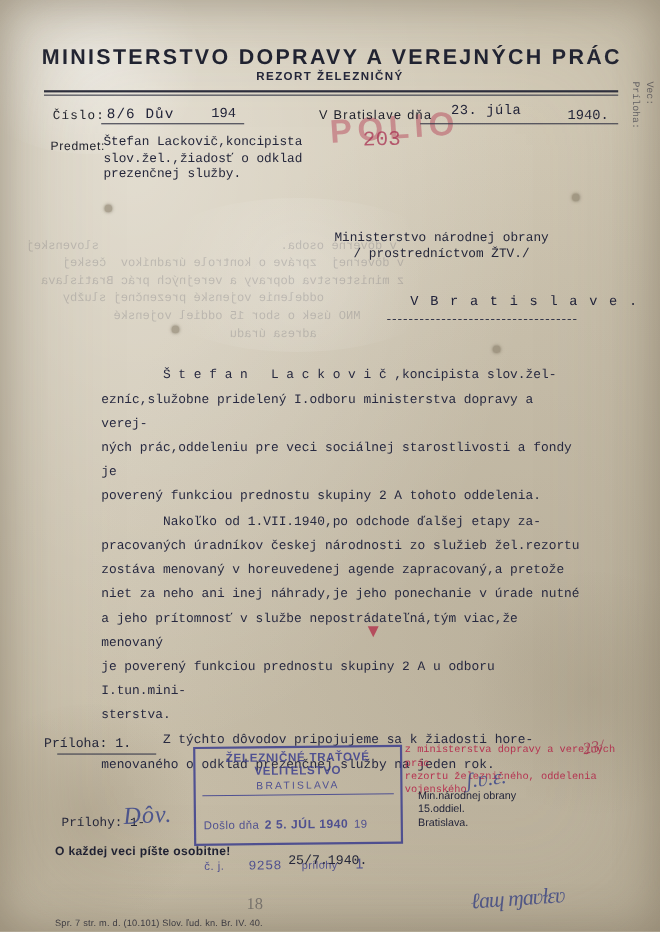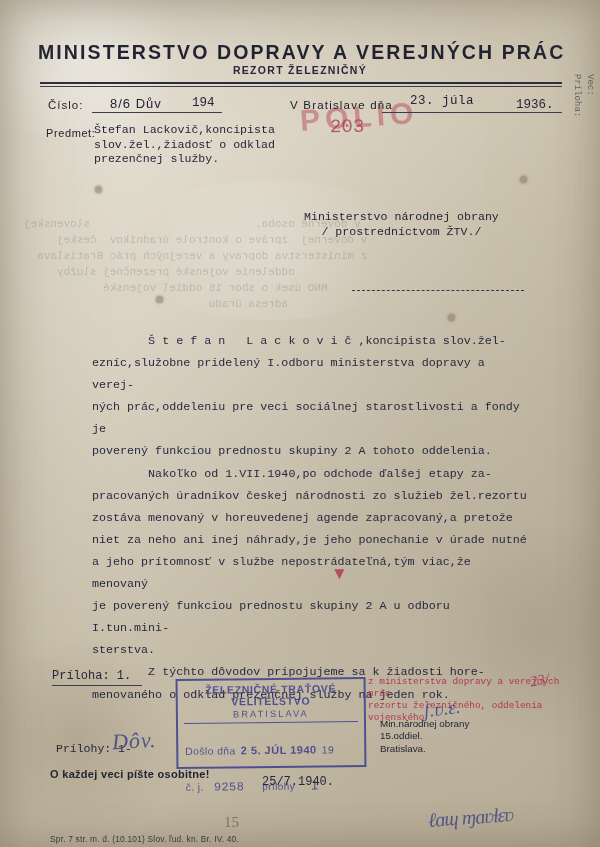--- a/index.html
+++ b/index.html
@@ -78,29 +78,28 @@
     height: 1.6px;
     background: #2b2d3c;
   }
   .rule.thin {
     height: 1px;
     background: #3a3c4b;
     top: 86px;
   }
   .label-cislo {
     position: absolute; left: 48px; top: 99px;
-    font-family: Liberation Sans, sans-serif;
+    font-family: Liberation Mono, monospace;
     font-size: 11.5px; letter-spacing: 1px;
   }
   .val-cislo {
     position: absolute; left: 97px; top: 96px;
-    font-family: Liberation Sans, sans-serif;
+    font-family: Liberation Mono, monospace;
     font-size: 13px; letter-spacing: 1px;
     color: #23253a;
-    margin-left: 13px;
   }
   .val-rok {
     position: absolute; left: 192px; top: 96px;
     font-family: "Liberation Mono", monospace;
     font-size: 12.5px; color: #23253a;
   }
   .line-cislo {
     position: absolute; left: 92px; top: 112px; width: 130px; height: 1px;
     background: #3c3e4c;
   }
@@ -166,21 +165,21 @@
     top: 330px;
     width: 440px;
     font-family: "Liberation Mono", monospace;
     font-size: 11.7px;
     line-height: 22.1px;
     color: #272940;
     white-space: pre-wrap;
   }
 
   .priloha-line {
-    position: absolute; left: 52px; top: 669px;
+    position: absolute; left: 40px; top: 669px;
     font-family: "Liberation Mono", monospace;
     font-size: 12px; color: #24263a;
   }
   .priloha-underline {
     position: absolute; left: 52px; top: 685px; width: 90px; height: 1px;
     background: #3b3d4d;
   }
   .prilohy-line {
     position: absolute; left: 56px; top: 742px;
     font-family: "Liberation Mono", monospace;
@@ -251,21 +250,21 @@
   .stamp-row2 {
     display: flex;
     align-items: baseline;
     font-size: 10.4px;
     margin: 6px 0 0 7px;
     letter-spacing: 0.4px;
   }
   .stamp-num {
     font-family: "Liberation Mono", monospace;
     font-size: 12px;
-    margin-left: 10px;
+    margin-left: 22px;
   }
   .stamp-prilohy {
     margin-left: 18px;
     font-size: 10px;
   }
   .stamp-prilohy-n {
     margin-left: 16px;
     font-size: 13px;
   }
 
@@ -399,30 +398,31 @@
   <div class="rule"></div>
   <div class="rule thin"></div>
 
   <div class="label-cislo ink">Číslo:</div>
   <div class="val-cislo">8/6 Dův</div>
   <div class="val-rok">194</div>
   <div class="line-cislo"></div>
 
   <div class="place-line ink">V Bratislave dňa</div>
   <div class="val-date">23. júla</div>
-  <div class="val-year">1936.</div>
+  <div class="val-year">1940.</div>
   <div class="line-date"></div>
 
   <div class="label-predmet ink">Predmet:</div>
   <div class="predmet-body">Štefan Lackovič,koncipista
 slov.žel.,žiadosť o odklad
 prezenčnej služby.</div>
 
   <div class="addressee">Ministerstvo národnej obrany
 / prostredníctvom ŽTV./</div>
+  <div class="addressee-city">V  B r a t i s l a v e .</div>
   <div class="addr-underline"></div>
 
   <div class="body-text">        Š t e f a n   L a c k o v i č ,koncipista slov.žel-
 ezníc,služobne pridelený I.odboru ministerstva dopravy a verej-
 ných prác,oddeleniu pre veci sociálnej starostlivosti a fondy je
 poverený funkciou prednostu skupiny 2 A tohoto oddelenia.
         Nakoľko od 1.VII.1940,po odchode ďalšej etapy za-
 pracovaných úradníkov českej národnosti zo služieb žel.rezortu
 zostáva menovaný v horeuvedenej agende zapracovaný,a pretože
 niet za neho ani inej náhrady,je jeho ponechanie v úrade nutné
@@ -461,21 +461,21 @@
   <div class="sig-block"><span>Min.národnej obrany</span>
 <span>15.oddiel.</span>
 <span>Bratislava.</span></div>
 
   <div class="scrawl scrawl-blue" style="left:428px; top:806px; font-size:20px; transform:rotate(-4deg); letter-spacing:-1px;">ℓɑɰ ɱɑʋɫɛʋ</div>
   <div class="scrawl scrawl-red" style="left:530px; top:672px; font-size:15px; transform:rotate(-10deg);">23/</div>
 
   <div class="footer-note">O každej veci píšte osobitne!</div>
   <div class="footer-small">Spr. 7 str. m. d. (10.101) Slov. ľud. kn. Br. IV. 40.</div>
   <div class="date-bottom">25/7.1940.</div>
-  <div class="pencil-mark" style="left:224px; top:814px; font-size:15px;">15</div>
+  <div class="pencil-mark" style="left:224px; top:814px; font-size:15px;">18</div>
 
   <div class="scrawl scrawl-blue" style="left:112px; top:728px; font-size:22px; transform:rotate(-3deg); letter-spacing:1px;">Dôv.</div>
 
   <div class="vert-right">Vec:
 Príloha:</div>
 
   <div class="edge-shadow"></div>
 </div>
 
 </body></html>

